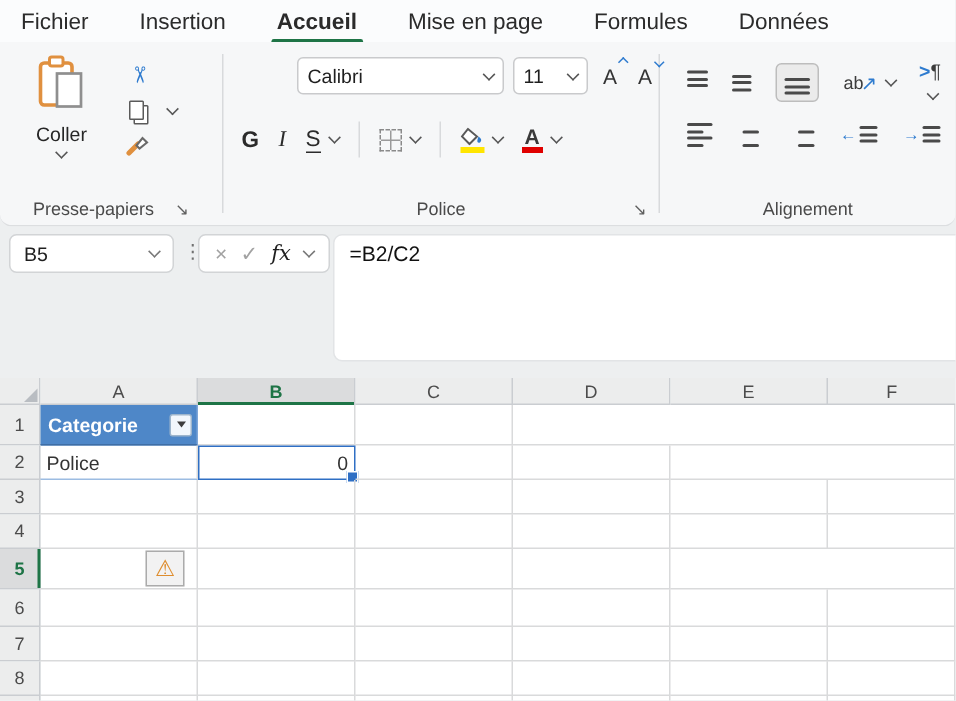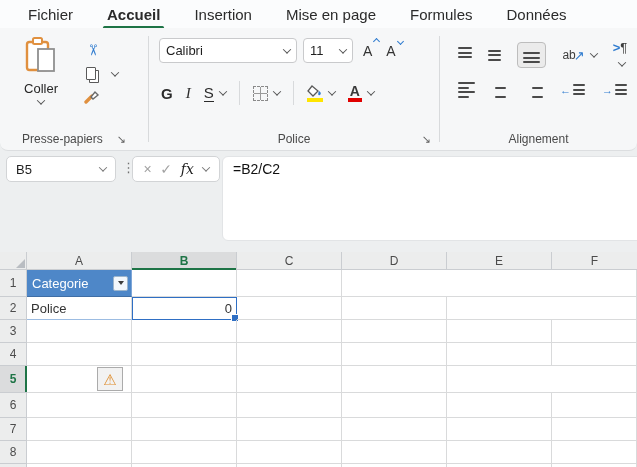--- a/index.html
+++ b/index.html
@@ -1,21 +1,21 @@
 <!DOCTYPE html>
 <html><head>
 <meta charset="utf-8">
 <style>
   * { margin:0; padding:0; box-sizing:border-box; }
   html,body { width:637px; height:467px; overflow:hidden; }
   body { font-family:"Liberation Sans", sans-serif; background:#edeff0; position:relative; color:#333; }
 
   
   .tabbar { position:absolute; top:0; left:0; right:0; height:28px; background:#fbfcfd;
-            display:flex; align-items:center; padding-left:26px; gap:30px; font-size:15px; color:#2b2b2b; }
+            display:flex; align-items:center; padding-left:12px; gap:30px; font-size:15px; color:#2b2b2b; }
   .tab { position:relative; padding:4px 2px; cursor:default; white-space:nowrap; }
   .tab.active { font-weight:bold; }
   .tab.active::after { content:""; position:absolute; left:-2px; right:-2px; bottom:-2px; height:3px;
                        background:#1e7446; border-radius:2px; }
   .tab.hovered::after { content:""; position:absolute; left:-2px; right:-2px; bottom:-2px; height:3px;
                         background:#c9c9c9; border-radius:2px; }
 
   
   .ribbon { position:absolute; top:28px; left:0; right:0; height:123px; background:#f6f7f8;
             border-bottom:1px solid #dcdee0; border-radius:0 0 8px 8px; display:flex; }
@@ -39,21 +39,21 @@
 
   
   .chv { display:inline-block; width:6px; height:6px; border-right:1.4px solid #555; border-bottom:1.4px solid #555;
          transform:rotate(45deg) translate(-1px,-1px); margin-left:6px; }
 
   
   .grp-font { width:290px; }
   .f-row1 { position:absolute; top:10px; left:10px; display:flex; align-items:center; gap:6px; }
   .combo { background:#fff; border:1px solid #c9cacc; border-radius:4px; height:25px; display:flex;
            align-items:center; padding:0 6px; font-size:13px; color:#1f1f1f; justify-content:space-between; }
-  .combo-font { width:138px; }
+  .combo-font { width:138px;margin-left:39px; }
   .combo-size { width:50px; }
   .azbtn { font-size:14px; color:#333; padding:0 4px; position:relative; }
   .azbtn .caret { position:absolute; top:-4px; right:-3px; width:5px; height:5px; border-right:1.4px solid #2e7bcf;
                   border-bottom:1.4px solid #2e7bcf; }
   .caret-up { transform:rotate(-135deg); }
   .caret-dn { transform:rotate(45deg); }
   .f-row2 { position:absolute; top:52px; left:12px; display:flex; align-items:center; gap:13px; height:26px; }
   .fmt { font-size:15px; color:#2b2b2b; }
   .bold { font-weight:bold; }
   .ital { font-style:italic; font-family:"Liberation Serif", serif; }
@@ -113,21 +113,21 @@
   .ch.sel::after { content:""; position:absolute; left:0; right:0; bottom:-1px; height:2px; background:#1e7446; }
   .w-a { width:105px; } .w-b { width:105px; } .w-c { width:105px; } .w-d { width:105px; } .w-e { width:105px; }
   .w-f { flex:1; border-right:none; }
   .row { display:flex; }
   .rh { width:27px; background:#eceded; border-right:1px solid #cacdd1; border-bottom:1px solid #cacdd1;
         display:flex; align-items:center; justify-content:center; font-size:12px; color:#4c4c4c; position:relative; }
   .rh.sel { background:#dbdcdd; color:#1e7446; font-weight:bold; }
   .rh.sel::after { content:""; position:absolute; top:0; bottom:0; right:-1px; width:2px; background:#1e7446; }
   .cell { border-right:1px solid #d9dadb; border-bottom:1px solid #d9dadb; display:flex; align-items:center;
           padding:0 4px; position:relative; }
-  .thead { background:#4e87c8; color:#fff; font-weight:normal; border-right:1px solid #7da6d8;
+  .thead { background:#4e87c8; color:#fff; font-weight:bold; border-right:1px solid #7da6d8;
            border-bottom:1px solid #3f6ea5; justify-content:space-between; padding:0 3px 0 5px; }
   .filterbtn { width:15px; height:15px; background:#f2f7fc; border:1px solid #9db5cc; border-radius:2px;
                display:flex; align-items:center; justify-content:center; }
   .filterbtn::after { content:""; border-left:3.5px solid transparent; border-right:3.5px solid transparent;
                       border-top:4.5px solid #3d3d3d; }
   .num { justify-content:flex-end; }
   .tbot { border-bottom:1px solid #9cbce2; }
   .c2sel { border:1px solid #2f6fc4; }
   .c2sel::after { content:""; position:absolute; right:-3px; bottom:-3px; width:6px; height:6px;
                   background:#2f6fc4; border:1px solid #fff; }
@@ -140,22 +140,22 @@
   .errbox::before { content:""; position:absolute; left:0; top:0; border-right:7px solid transparent;
                     border-top:7px solid #1e7446; }
   .errbox::after { content:""; position:absolute; right:-4px; bottom:-4px; width:6px; height:6px;
                    background:#1e7446; border:1px solid #fff; }
 </style>
 </head>
 <body>
 
 <div class="tabbar">
   <div class="tab">Fichier</div>
+  <div class="tab">Insertion</div>
   <div class="tab active">Accueil</div>
-  <div class="tab">Insertion</div>
   <div class="tab">Mise en page</div>
   <div class="tab">Formules</div>
   <div class="tab">Données</div>
 </div>
 
 <div class="ribbon">
 
   <div class="grp grp-clip">
     <div class="paste">
       <span>

